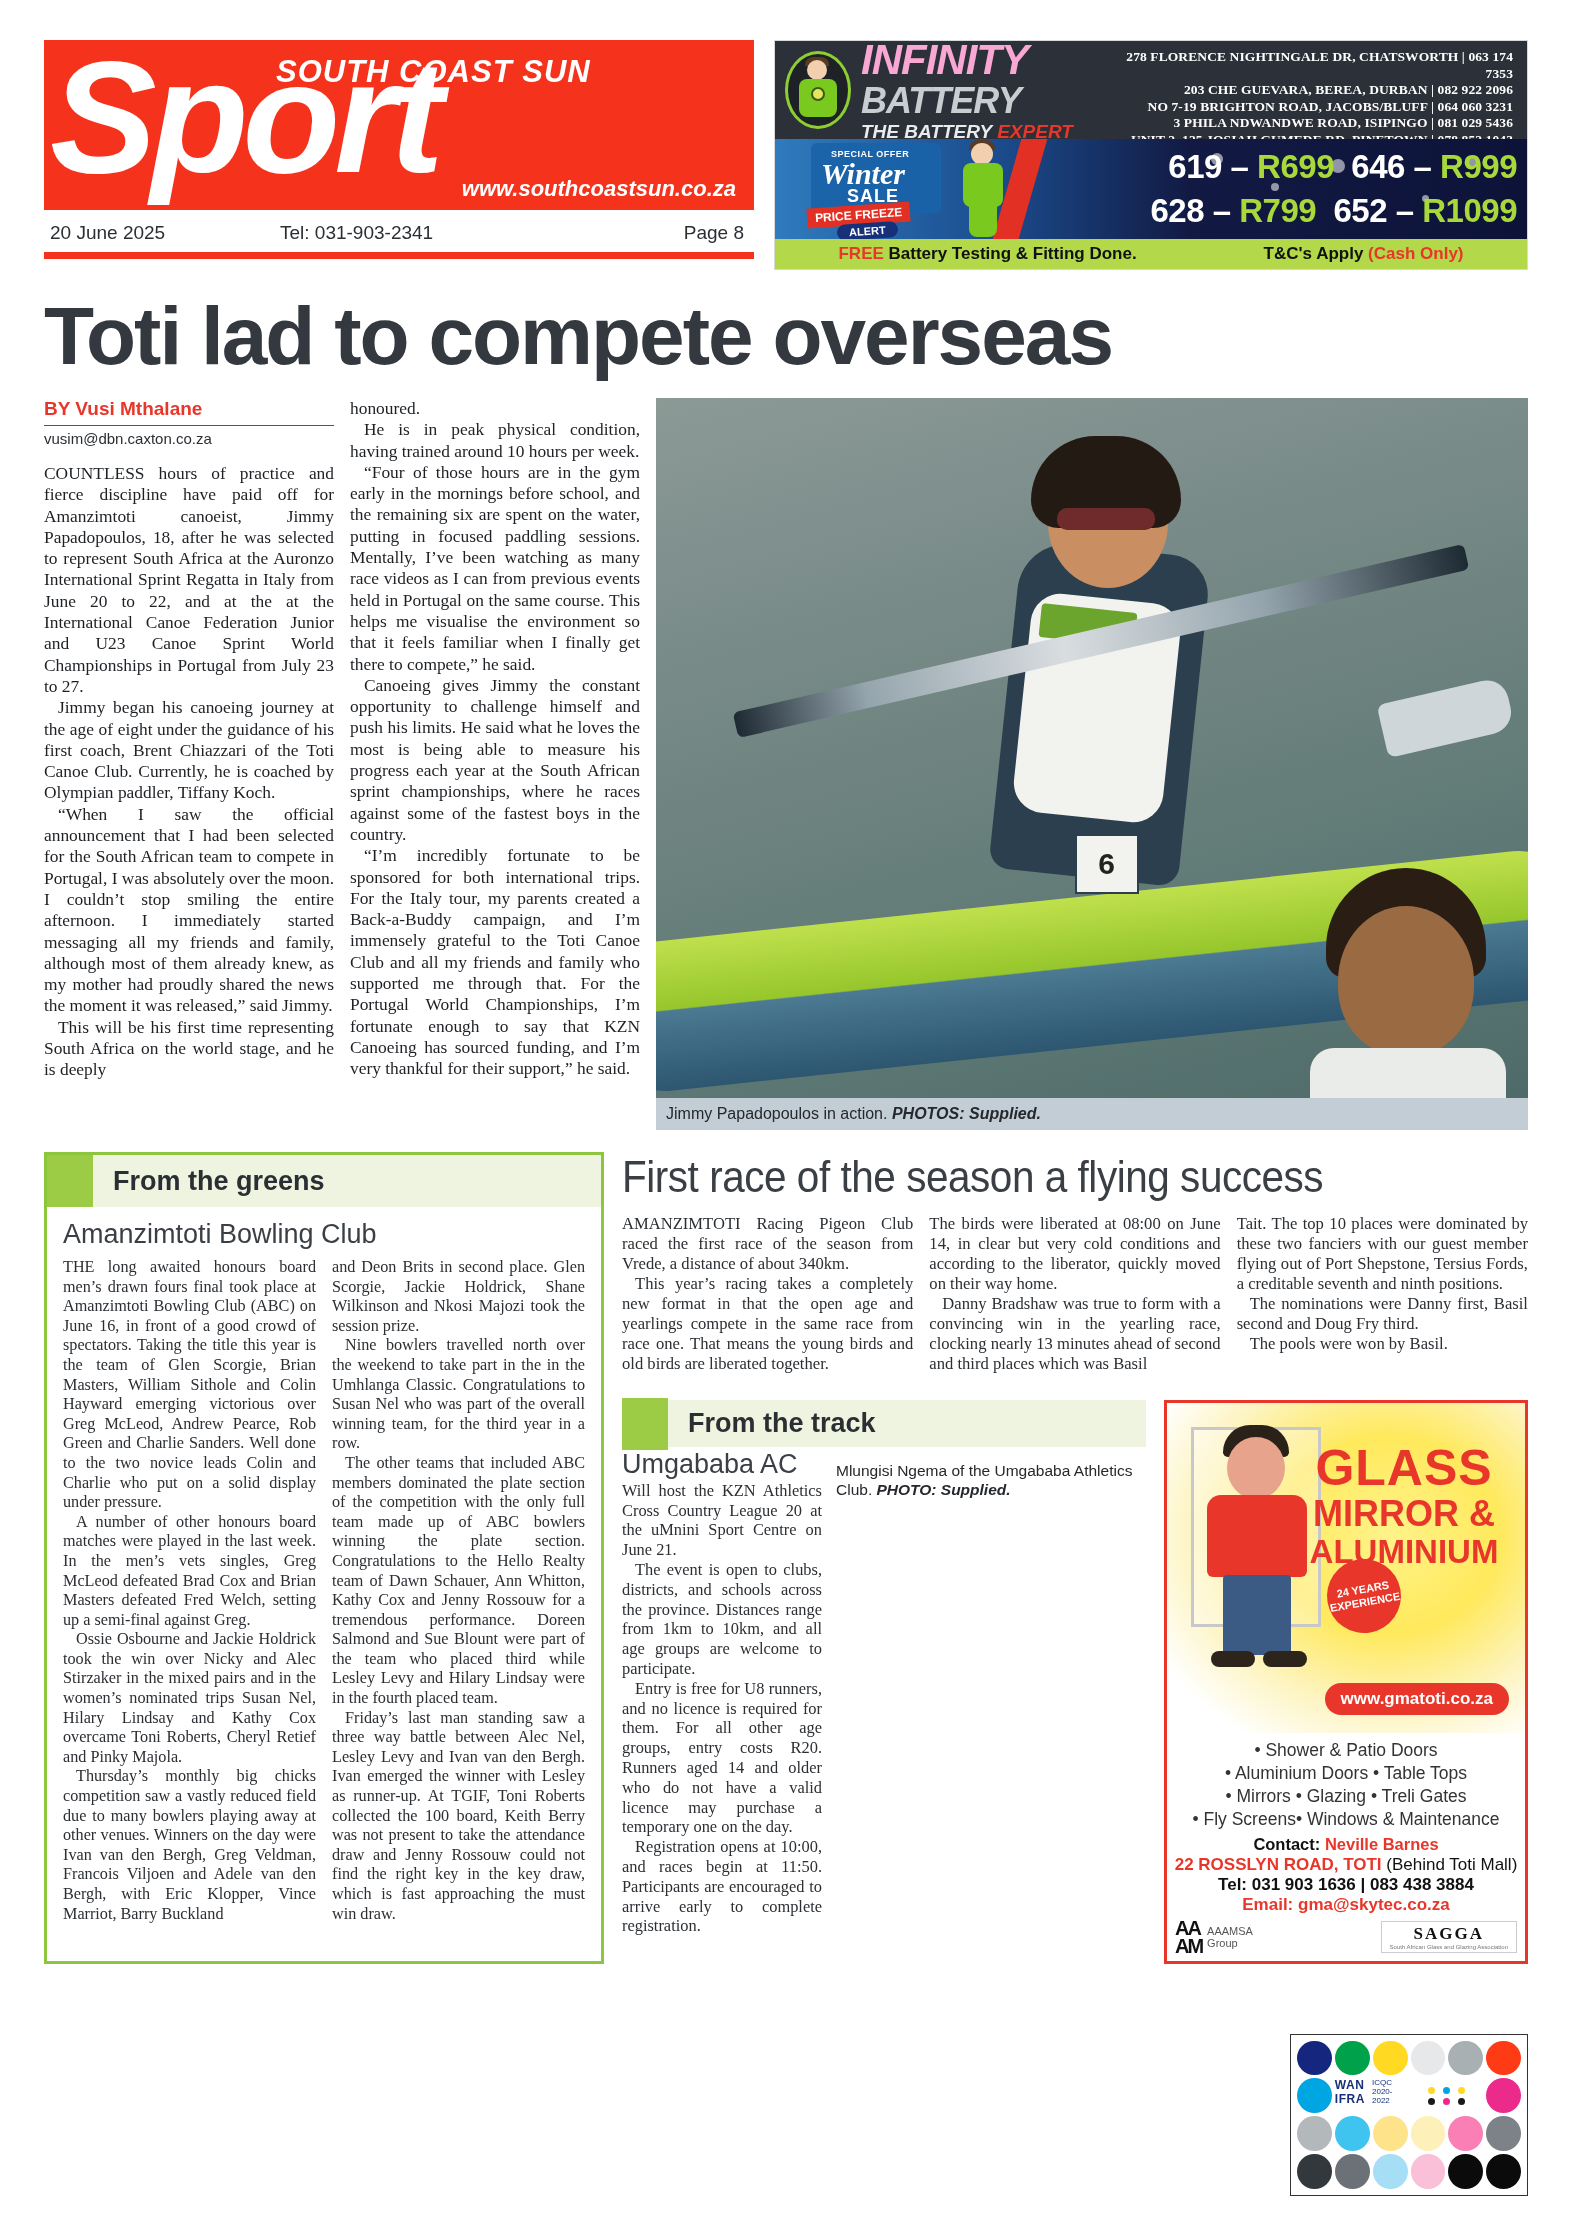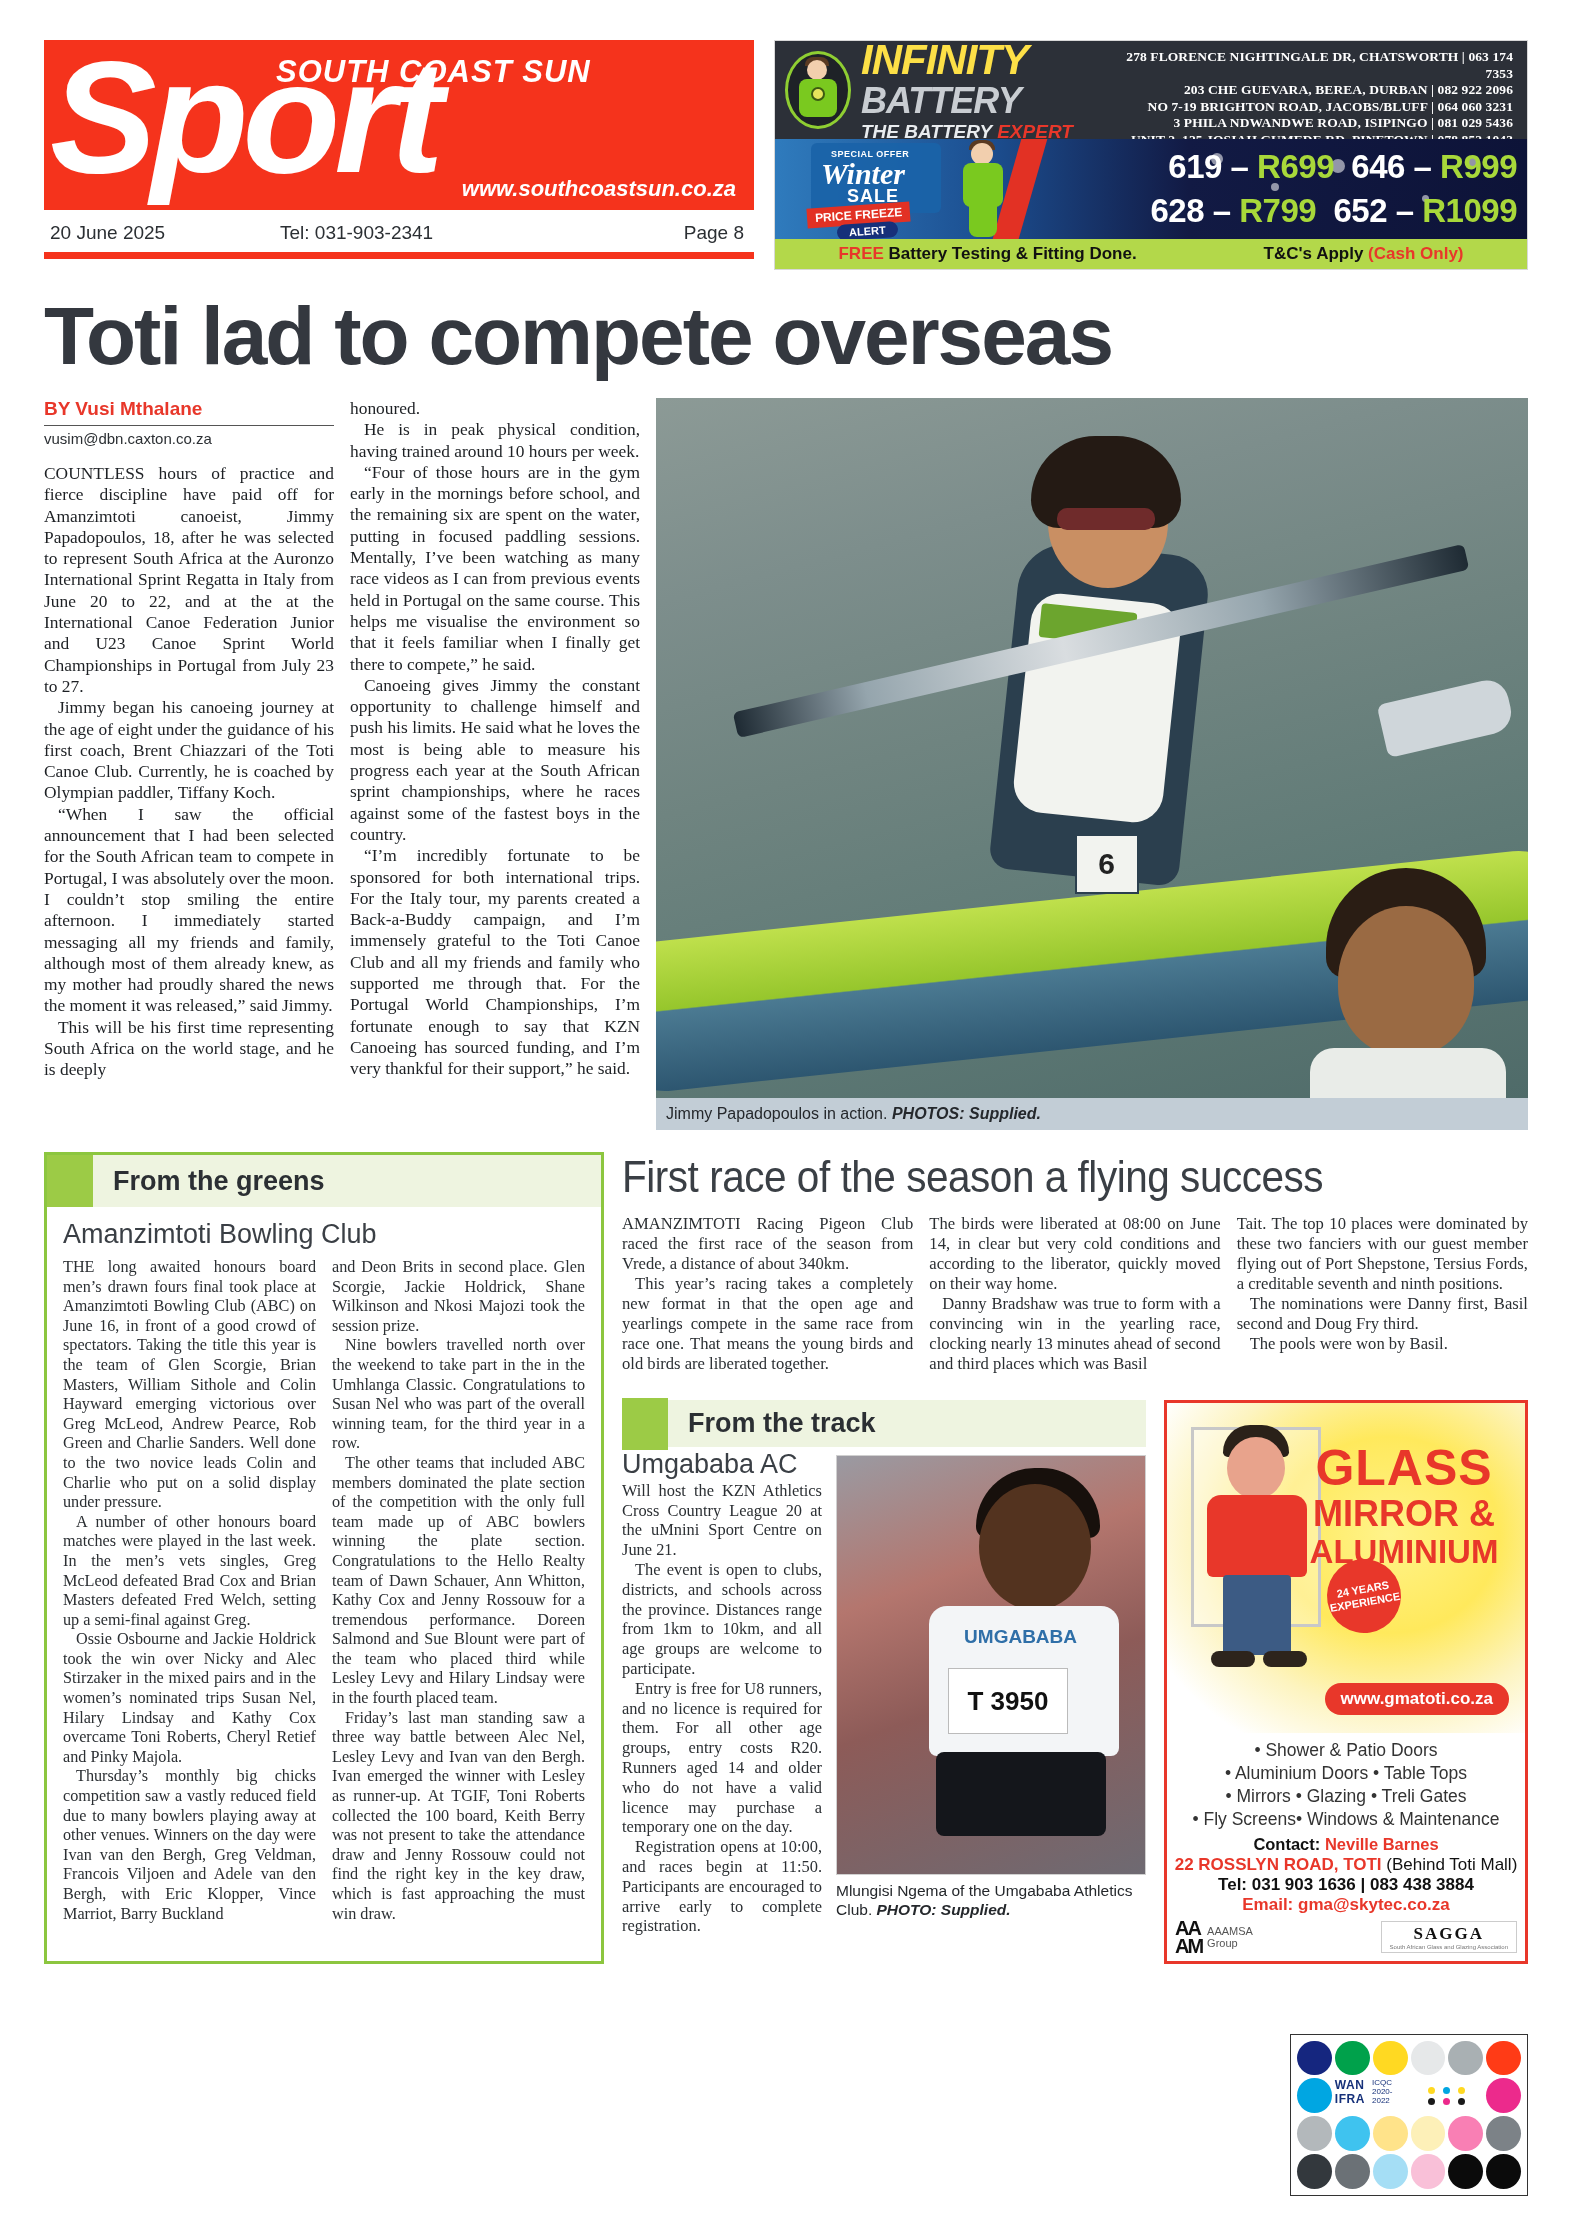--- a/index.html
+++ b/index.html
@@ -51,21 +51,21 @@
   .battery-ad { flex:1; position:relative; border:1px solid #d8d8d8; background:#2c3038; overflow:hidden; height:230px; }
   .ba-top { display:flex; height:98px; background:#2c3038; }
   .ba-logo { flex:0 0 340px; position:relative; padding-left:10px; display:flex; align-items:center; }
   .hero { width:66px; height:78px; position:relative; flex:0 0 66px; }
   .hero .oval { position:absolute; inset:0; border-radius:50%; background:#1e2227; border:3px solid #8fce32; }
   .hero .head { position:absolute; left:22px; top:9px; width:20px; height:20px; border-radius:50%; background:#f2cfae; }
   .hero .hair { position:absolute; left:20px; top:6px; width:24px; height:9px; border-radius:8px 8px 0 0; background:#5a3a22; }
   .hero .body { position:absolute; left:14px; top:28px; width:38px; height:38px; border-radius:8px; background:#7ac91f; }
   .hero .emblem { position:absolute; left:26px; top:36px; width:14px; height:14px; border-radius:50%; background:#e6e45c; border:2px solid #3c5b12; }
   .ba-name { padding-left:10px; line-height:1; }
-  .ba-infinity { font-family:"Liberation Sans", sans-serif; font-weight:bold; font-style:italic; font-size:42px; color:#fde047; letter-spacing:-1px; }
+  .ba-infinity { font-family:"Liberation Sans", sans-serif; font-weight:bold; font-style:italic; font-size:42px; color:#f9a8d4; letter-spacing:-1px; }
   .ba-battery { font-family:"Liberation Sans", sans-serif; font-weight:bold; font-style:italic; font-size:36px; color:#c9cdd2; letter-spacing:-1px; margin-top:2px;}
   .ba-expert { font-family:"Liberation Sans", sans-serif; font-weight:bold; font-style:italic; font-size:19px; color:#e9ecef; margin-top:3px; }
   .ba-expert .red { color:#e8372a; }
   .ba-addr { flex:1; text-align:right; padding:8px 14px 0 0; color:#fff;
     font-family:Liberation Serif, serif; font-weight:bold; font-size:13.5px; line-height:16.5px; letter-spacing:.1px; }
   .ba-addr .sep { color:#fff; }
   .ba-mid { height:100px; position:relative; background:linear-gradient(90deg,#2f7bbd 0%,#1c4f91 28%,#121a44 55%,#0d1338 100%); overflow:hidden; }
   .snow-dot { position:absolute; border-radius:50%; background:rgba(255,255,255,.55); }
   .ba-sale { position:absolute; left:28px; top:4px; width:150px; height:96px; }
   .sale-house { position:absolute; left:8px; top:0; width:130px; height:70px; background:#1a63a8; border-radius:6px; opacity:.92;}
@@ -406,28 +406,20 @@
           </div>
           <div class="tb-body">
             <div class="tb-text">
               <span class="nm">Umgababa AC</span>
               <p class="first">Will host the KZN Athletics Cross Country League 20 at the uMnini Sport Centre on June 21.</p>
               <p>The event is open to clubs, districts, and schools across the province. Distances range from 1km to 10km, and all age groups are welcome to participate.</p>
               <p>Entry is free for U8 runners, and no licence is required for them. For all other age groups, entry costs R20. Runners aged 14 and older who do not have a valid licence may purchase a temporary one on the day.</p>
               <p>Registration opens at 10:00, and races begin at 11:50. Participants are encouraged to arrive early to complete registration.</p>
             </div>
             <div class="tb-photo-wrap">
-              <div class="tb-photo">
-                <div class="runner-hair"></div>
-                <div class="runner-head"></div>
-                <div class="runner-vest"></div>
-                <div class="vest-text">UMGABABA</div>
-                <div class="bib">T 3950</div>
-                <div class="runner-shorts"></div>
-              </div>
               <div class="tb-cap"><span>Mlungisi Ngema of the Umgababa Athletics Club. </span><i>PHOTO: Supplied.</i></div>
             </div>
           </div>
         </div>
 
         <div class="glassad">
           <div class="ga-art">
             <div class="ga-frame"></div>
             <div class="gm-hair"></div>
             <div class="gm-head"></div>

